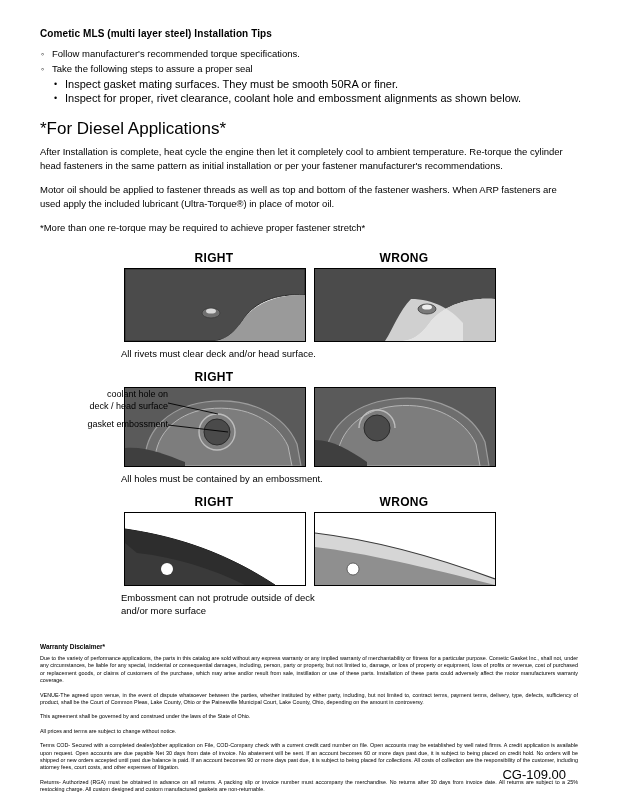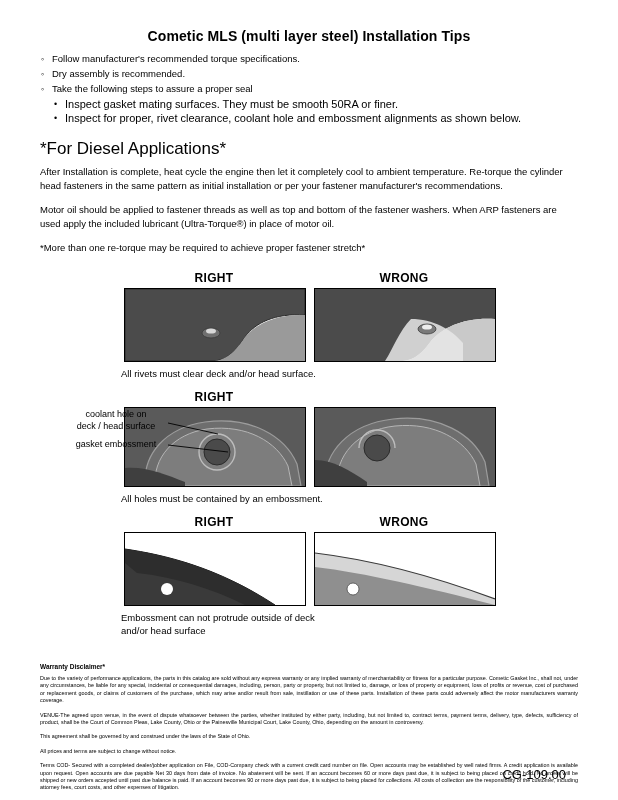--- a/index.html
+++ b/index.html
@@ -16,25 +16,24 @@
     overflow: hidden;
   }
   .page {
     position: relative;
     width: 618px;
     height: 800px;
     box-sizing: border-box;
     padding: 28px 40px 10px 40px;
   }
   h1.title {
-    font-size: 14px;
+    font-size: 10px;
     font-weight: bold;
     margin: 0 0 8px 0;
     letter-spacing: 0.1px;
-    text-align: center;
   }
   ul.bullets {
     list-style: none;
     margin: 0;
     padding: 0;
   }
   ul.bullets > li {
     font-size: 9.5px;
     line-height: 14px;
     padding-left: 12px;
@@ -127,21 +126,21 @@
     left: 0;
     top: 0;
     width: 100%;
     height: 100%;
     pointer-events: none;
   }
   .callout-text {
     position: absolute;
     font-size: 9px;
     line-height: 12px;
-    text-align: center;
+    text-align: right;
     white-space: nowrap;
   }
 
   
   .warranty {
     margin-top: 26px;
   }
   .warranty h3 {
     font-size: 6.5px;
     font-weight: bold;
@@ -163,21 +162,20 @@
 </style>
 </head>
 <body>
 
 <div class="page">
 
   <h1 class="title">Cometic MLS (multi layer steel) Installation Tips</h1>
 
   <ul class="bullets">
     <li>Follow manufacturer's recommended torque specifications.</li>
-    <li>Dry assembly is recommended.</li>
     <li>
       <span>Take the following steps to assure a proper seal</span>
       <ul class="subbullets">
         <li>Inspect gasket mating surfaces.  They must be smooth 50RA or finer.</li>
         <li>Inspect for proper, rivet clearance, coolant hole and embossment alignments as shown below.</li>
       </ul>
     </li>
   </ul>
 
   <h2 class="subtitle">*For Diesel Applications*</h2>
@@ -290,21 +288,21 @@
             <path d="M0,20 C50,26 110,40 180,66" fill="none" stroke="#3a3a3a" stroke-width="1.2"></path>
             <path d="M0,34 C50,40 110,54 180,72 L0,72 Z" fill="#8f8f8f"></path>
             <circle cx="38" cy="56" r="6" fill="#ffffff" stroke="#4a4a4a" stroke-width="0.8"></circle>
           </svg>
         </div>
       </div>
     </div>
     <div class="caption-wrap">
       <p class="caption">
         <span>Embossment can not protrude outside of deck</span><br>
-        <span>and/or head surface</span>
+        <span>and/or more surface</span>
       </p>
     </div>
   </div>
 
   <div class="warranty">
     <h3>Warranty Disclaimer*</h3>
     <p>Due to the variety of performance applications, the parts in this catalog are sold without any express warranty or any implied warranty of merchantability or fitness for a particular purpose.  Cometic Gasket Inc., shall not, under any circumstances, be liable for any special, incidental or consequential damages, including, person, party or property, but not limited to, damage, or loss of property or equipment, loss of profits or revenue, cost of purchased or replacement goods, or claims of customers of the purchase, which may arise and/or result from sale, instillation or use of these parts.  Installation of these parts could adversely affect the motor manufacturers warranty coverage.</p>
     <p>VENUE-The agreed upon venue, in the event of dispute whatsoever between the parties, whether instituted by either party, including, but not limited to, contract terms, payment terms, delivery, type, defects, sufficiency of product, shall be the Court of Common Pleas, Lake County, Ohio or the Painesville Municipal Court, Lake County, Ohio, depending on the amount in controversy.</p>
     <p>This agreement shall be governed by and construed under the laws of the State of Ohio.</p>
     <p>All prices and terms are subject to change without notice.</p>

